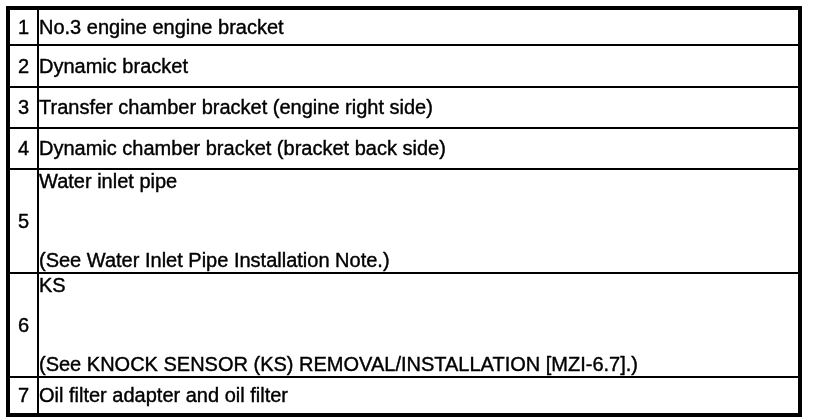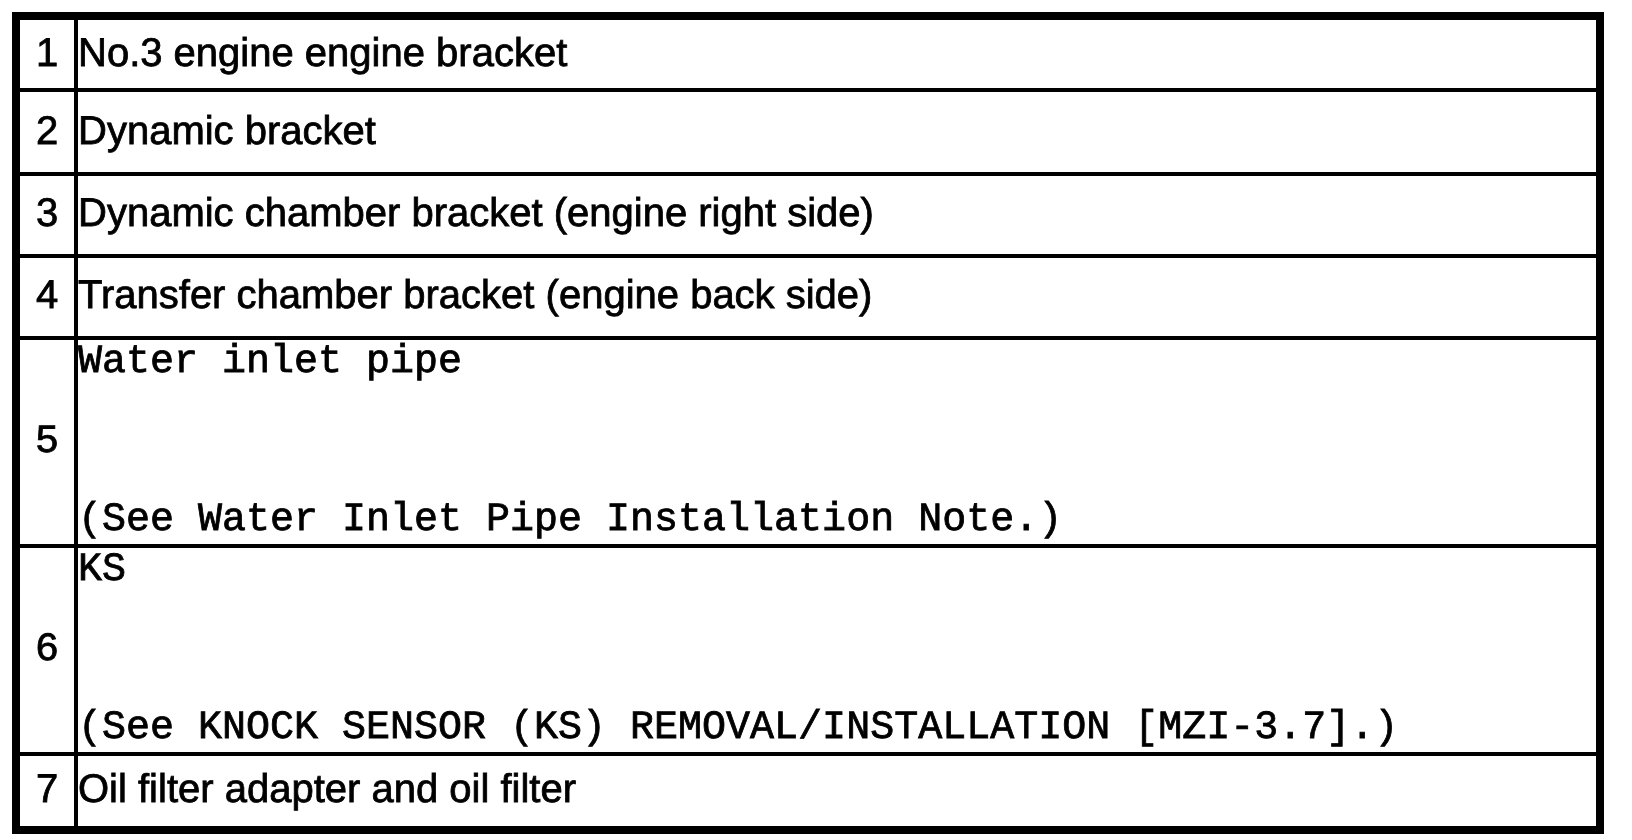--- a/index.html
+++ b/index.html
@@ -49,21 +49,20 @@
   tr.r1 { height: 37px; }
   tr.r2 { height: 42px; }
   tr.r3 { height: 41px; }
   tr.r4 { height: 41px; }
   tr.r5 { height: 102px; }
   tr.r6 { height: 96px; }
   tr.r7 { height: 38px; }
   td.top {
     vertical-align: top;
     padding-top: 9px;
-    font-family: Liberation Mono, monospace;
   }
   .note-line {
     margin-top: 56px;
   }
 </style>
 </head>
 <body>
 
 <div class="page">
   <table class="parts">
@@ -76,41 +75,41 @@
     </tr>
     <tr class="r2">
       <td class="num">2</td>
       <td class="desc">
         <div>Dynamic bracket</div>
       </td>
     </tr>
     <tr class="r3">
       <td class="num">3</td>
       <td class="desc">
-        <div>Dynamic chamber bracket (engine right side)</div>
+        <div>Transfer chamber bracket (engine right side)</div>
       </td>
     </tr>
     <tr class="r4">
       <td class="num">4</td>
       <td class="desc">
-        <div>Transfer chamber bracket (engine back side)</div>
+        <div>Dynamic chamber bracket (bracket back side)</div>
       </td>
     </tr>
     <tr class="r5">
       <td class="num top">5</td>
       <td class="desc top">
         <div>Water inlet pipe</div>
         <div class="note-line">(See Water Inlet Pipe Installation Note.)</div>
       </td>
     </tr>
     <tr class="r6">
       <td class="num top">6</td>
       <td class="desc top">
         <div>KS</div>
-        <div class="note-line">(See KNOCK SENSOR (KS) REMOVAL/INSTALLATION [MZI-3.7].)</div>
+        <div class="note-line">(See KNOCK SENSOR (KS) REMOVAL/INSTALLATION [MZI-6.7].)</div>
       </td>
     </tr>
     <tr class="r7">
       <td class="num">7</td>
       <td class="desc">
         <div>Oil filter adapter and oil filter</div>
       </td>
     </tr>
   </tbody>
     </table>

